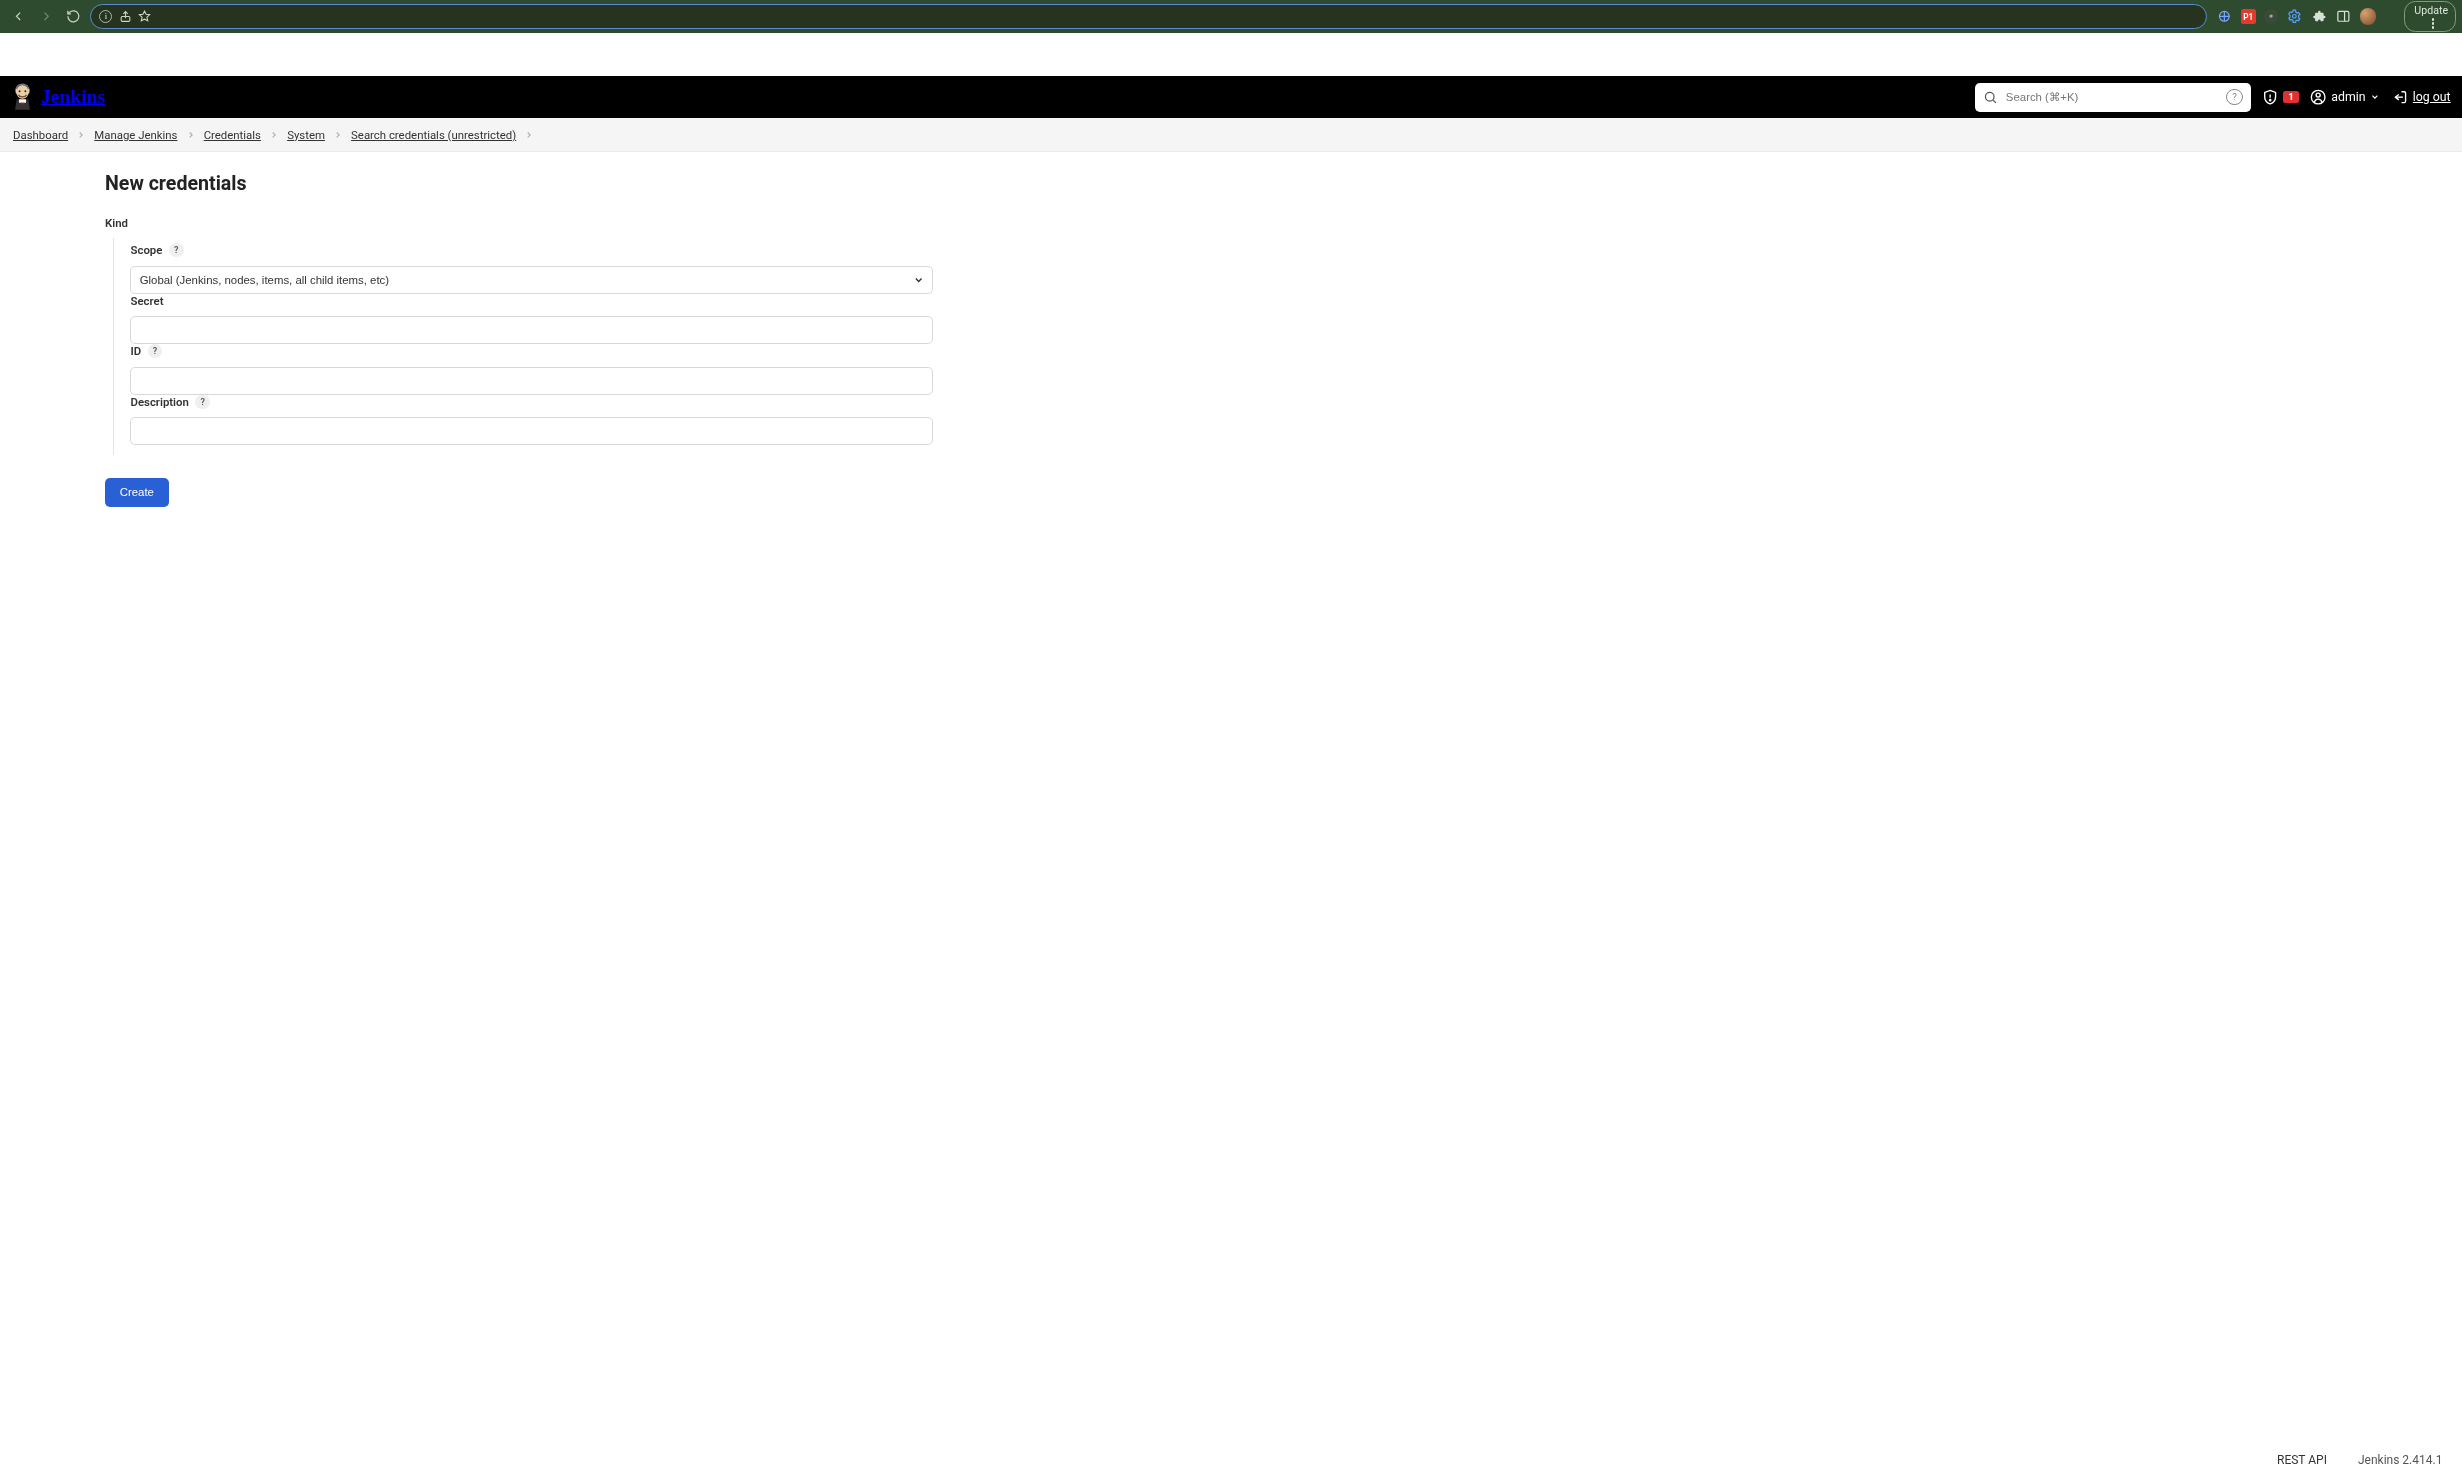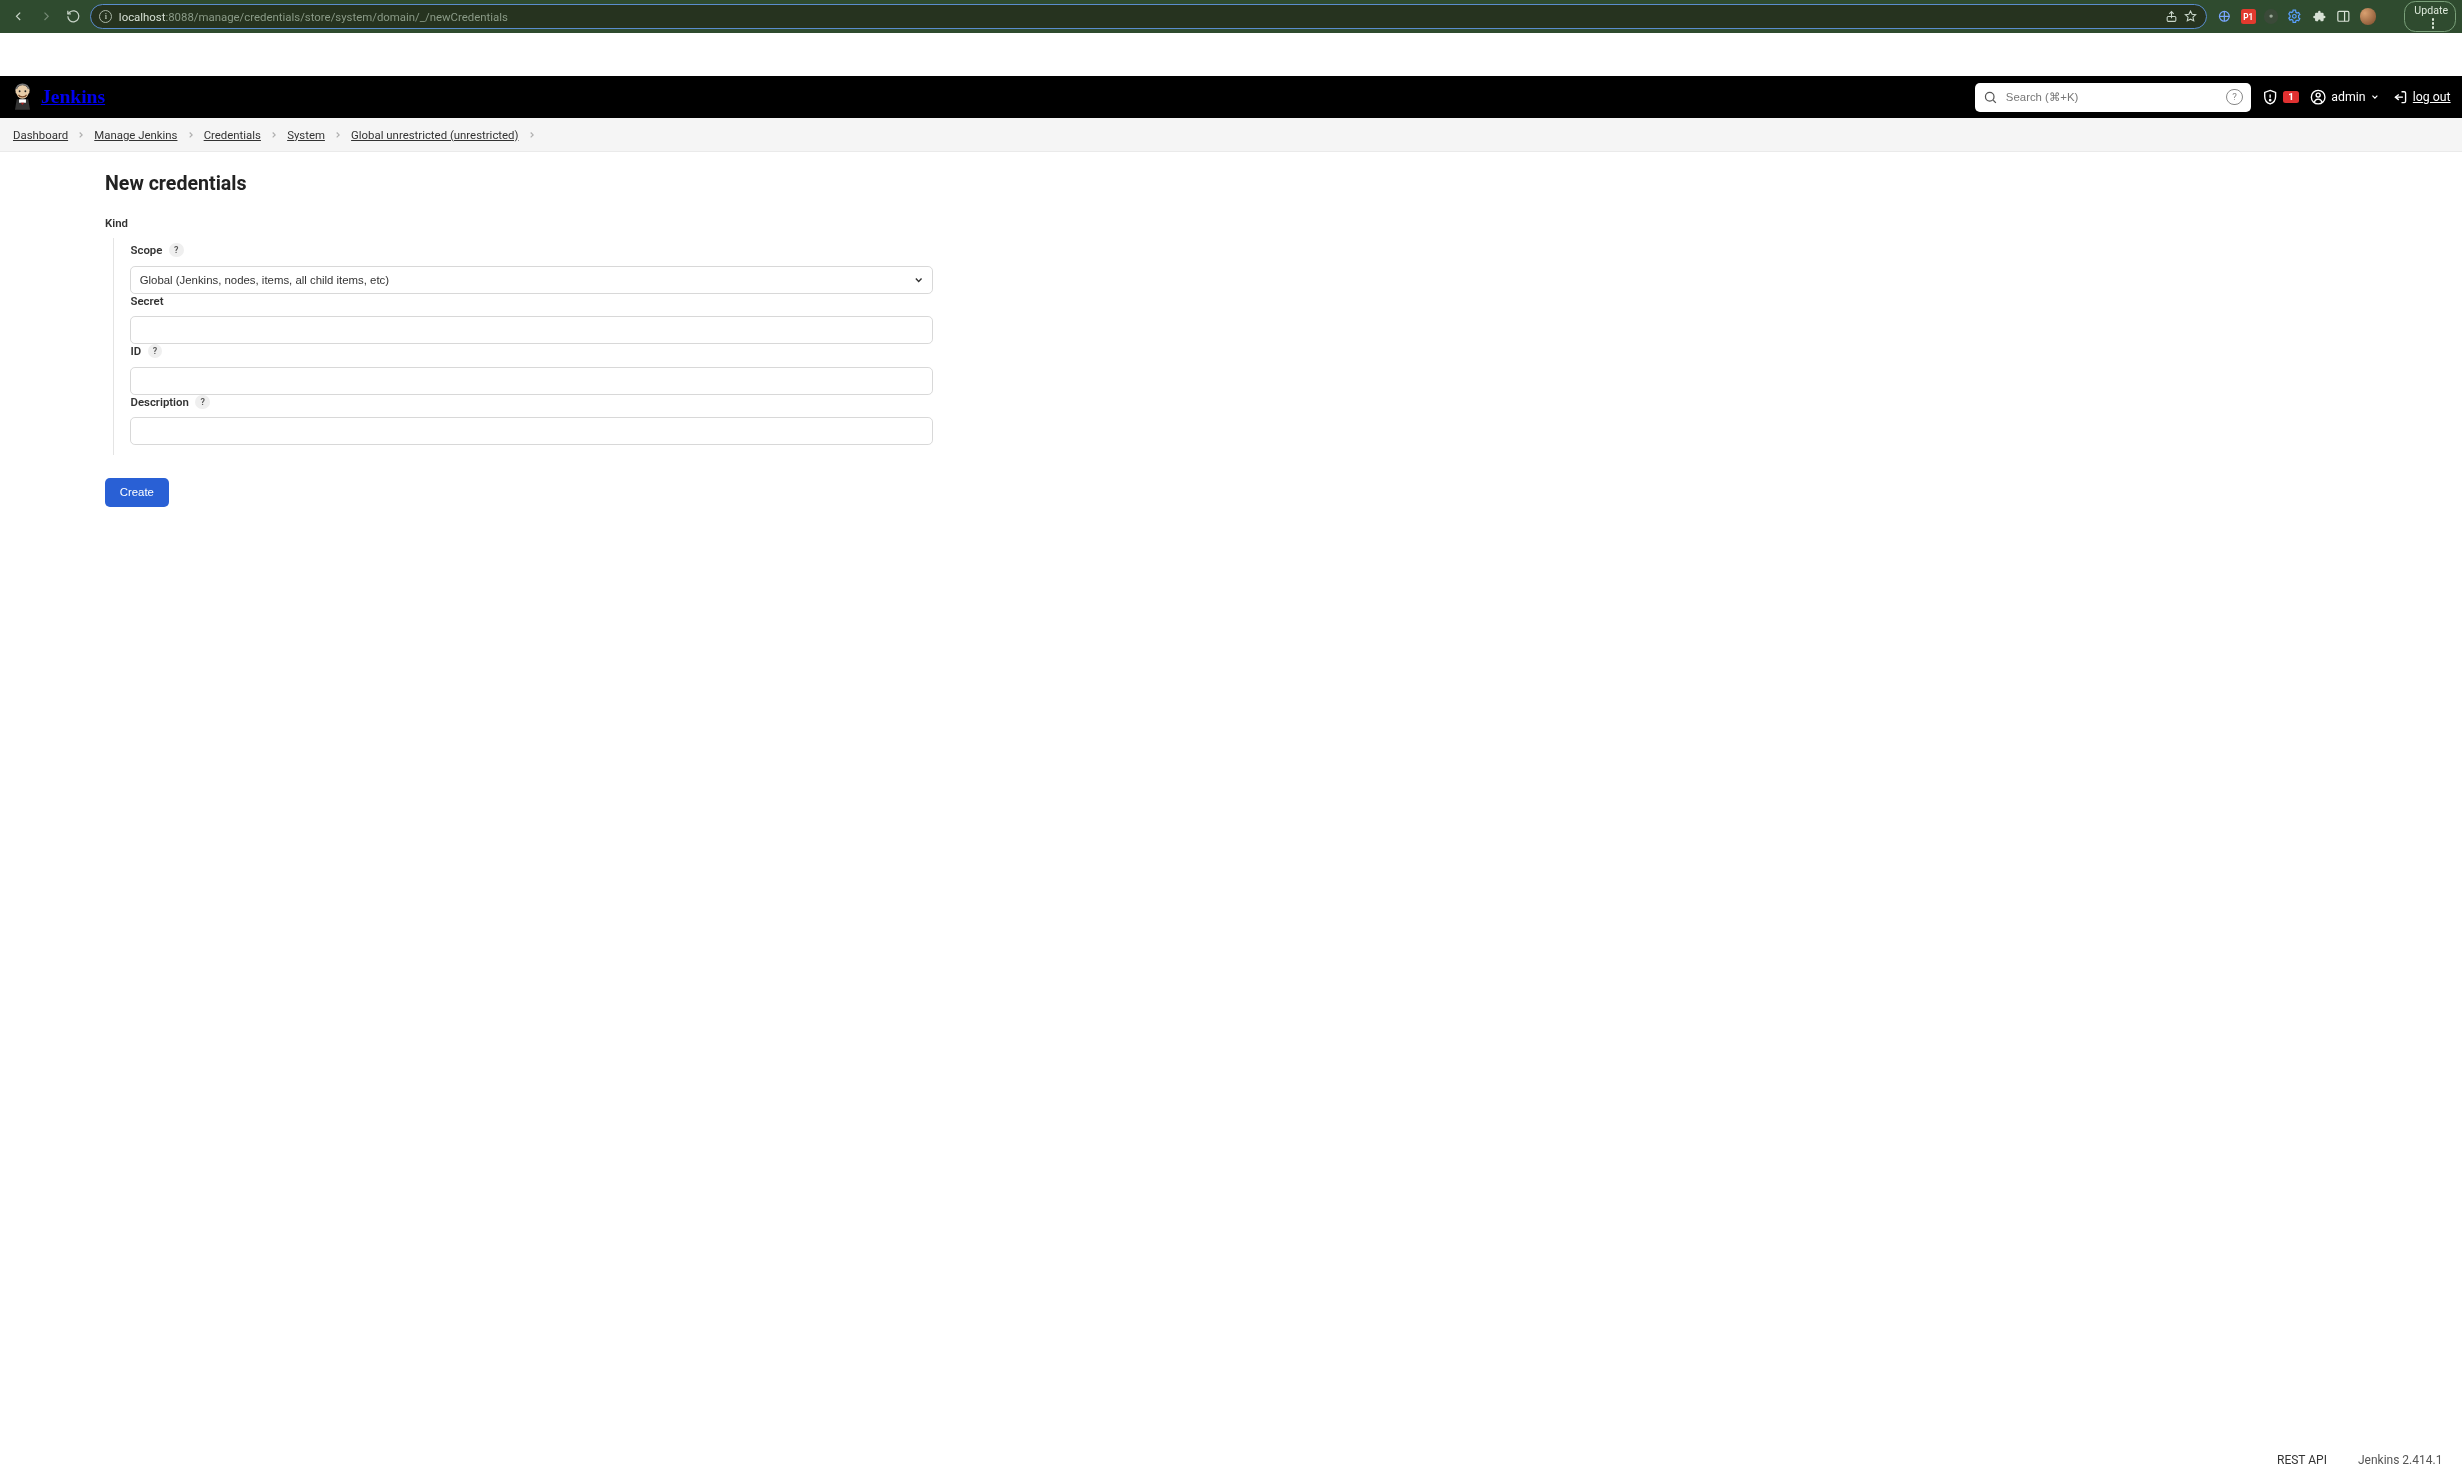--- a/index.html
+++ b/index.html
@@ -261,23 +261,20 @@
   </div>
   <div class="chrome-nav-btn">
     <svg viewBox="0 0 24 24" fill="none" stroke="currentColor" stroke-width="2">
         <path d="M3 12a9 9 0 1 0 3-6.7L3 8"></path>
         <path d="M3 3v5h5"></path>
       </svg>
   </div>
 
   <div class="address-bar">
     <span class="info-icon">i</span>
-    <span class="url-text">
-      <span>localhost</span><span class="muted">:8088/manage/credentials/store/system/domain/_/newCredentials</span>
-    </span>
     <span class="addr-icon">
       <svg viewBox="0 0 24 24" fill="none" stroke="currentColor" stroke-width="2">
           <path d="M12 3v12"></path>
           <path d="M8 7l4-4 4 4"></path>
           <rect x="4" y="12" width="16" height="9" rx="2"></rect>
         </svg>
     </span>
     <span class="addr-icon">
       <svg viewBox="0 0 24 24" fill="none" stroke="currentColor" stroke-width="2">
           <path d="M12 2l2.9 6 6.6.6-5 4.6 1.5 6.5L12 16.9 6 19.7l1.5-6.5-5-4.6 6.6-.6z"></path>
@@ -404,21 +401,21 @@
       <svg viewBox="0 0 24 24" fill="none" stroke="currentColor" stroke-width="3">
         <path d="M9 6l6 6-6 6"></path>
       </svg>
     </span>
   <a href="#">System</a>
   <span class="crumb-sep">
       <svg viewBox="0 0 24 24" fill="none" stroke="currentColor" stroke-width="3">
         <path d="M9 6l6 6-6 6"></path>
       </svg>
     </span>
-  <a href="#">Global unrestricted (unrestricted)</a>
+  <a href="#">Search credentials (unrestricted)</a>
   <span class="crumb-sep">
       <svg viewBox="0 0 24 24" fill="none" stroke="currentColor" stroke-width="3">
         <path d="M9 6l6 6-6 6"></path>
       </svg>
     </span>
 </div>
 
 <div class="main">
   <div class="container">
     <h1 class="page-title">New credentials</h1>

